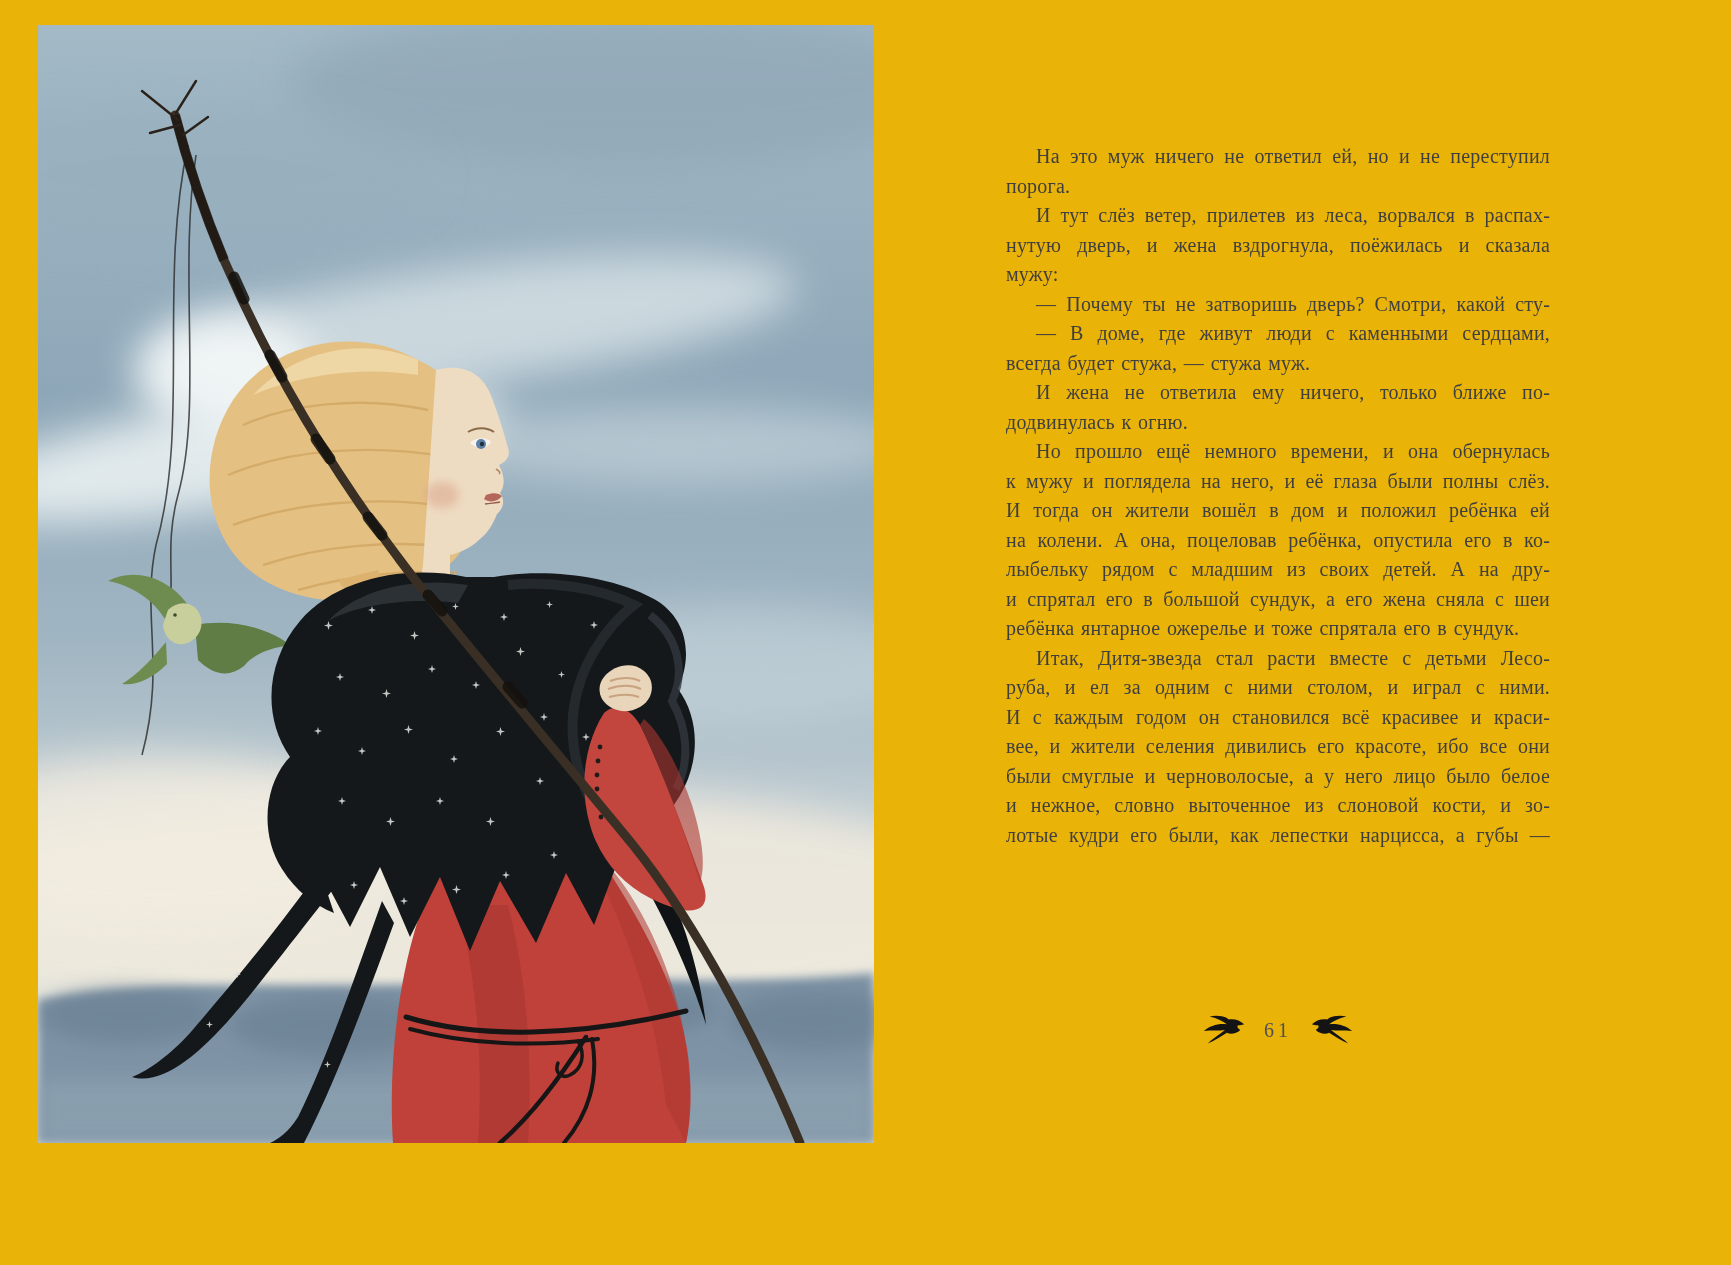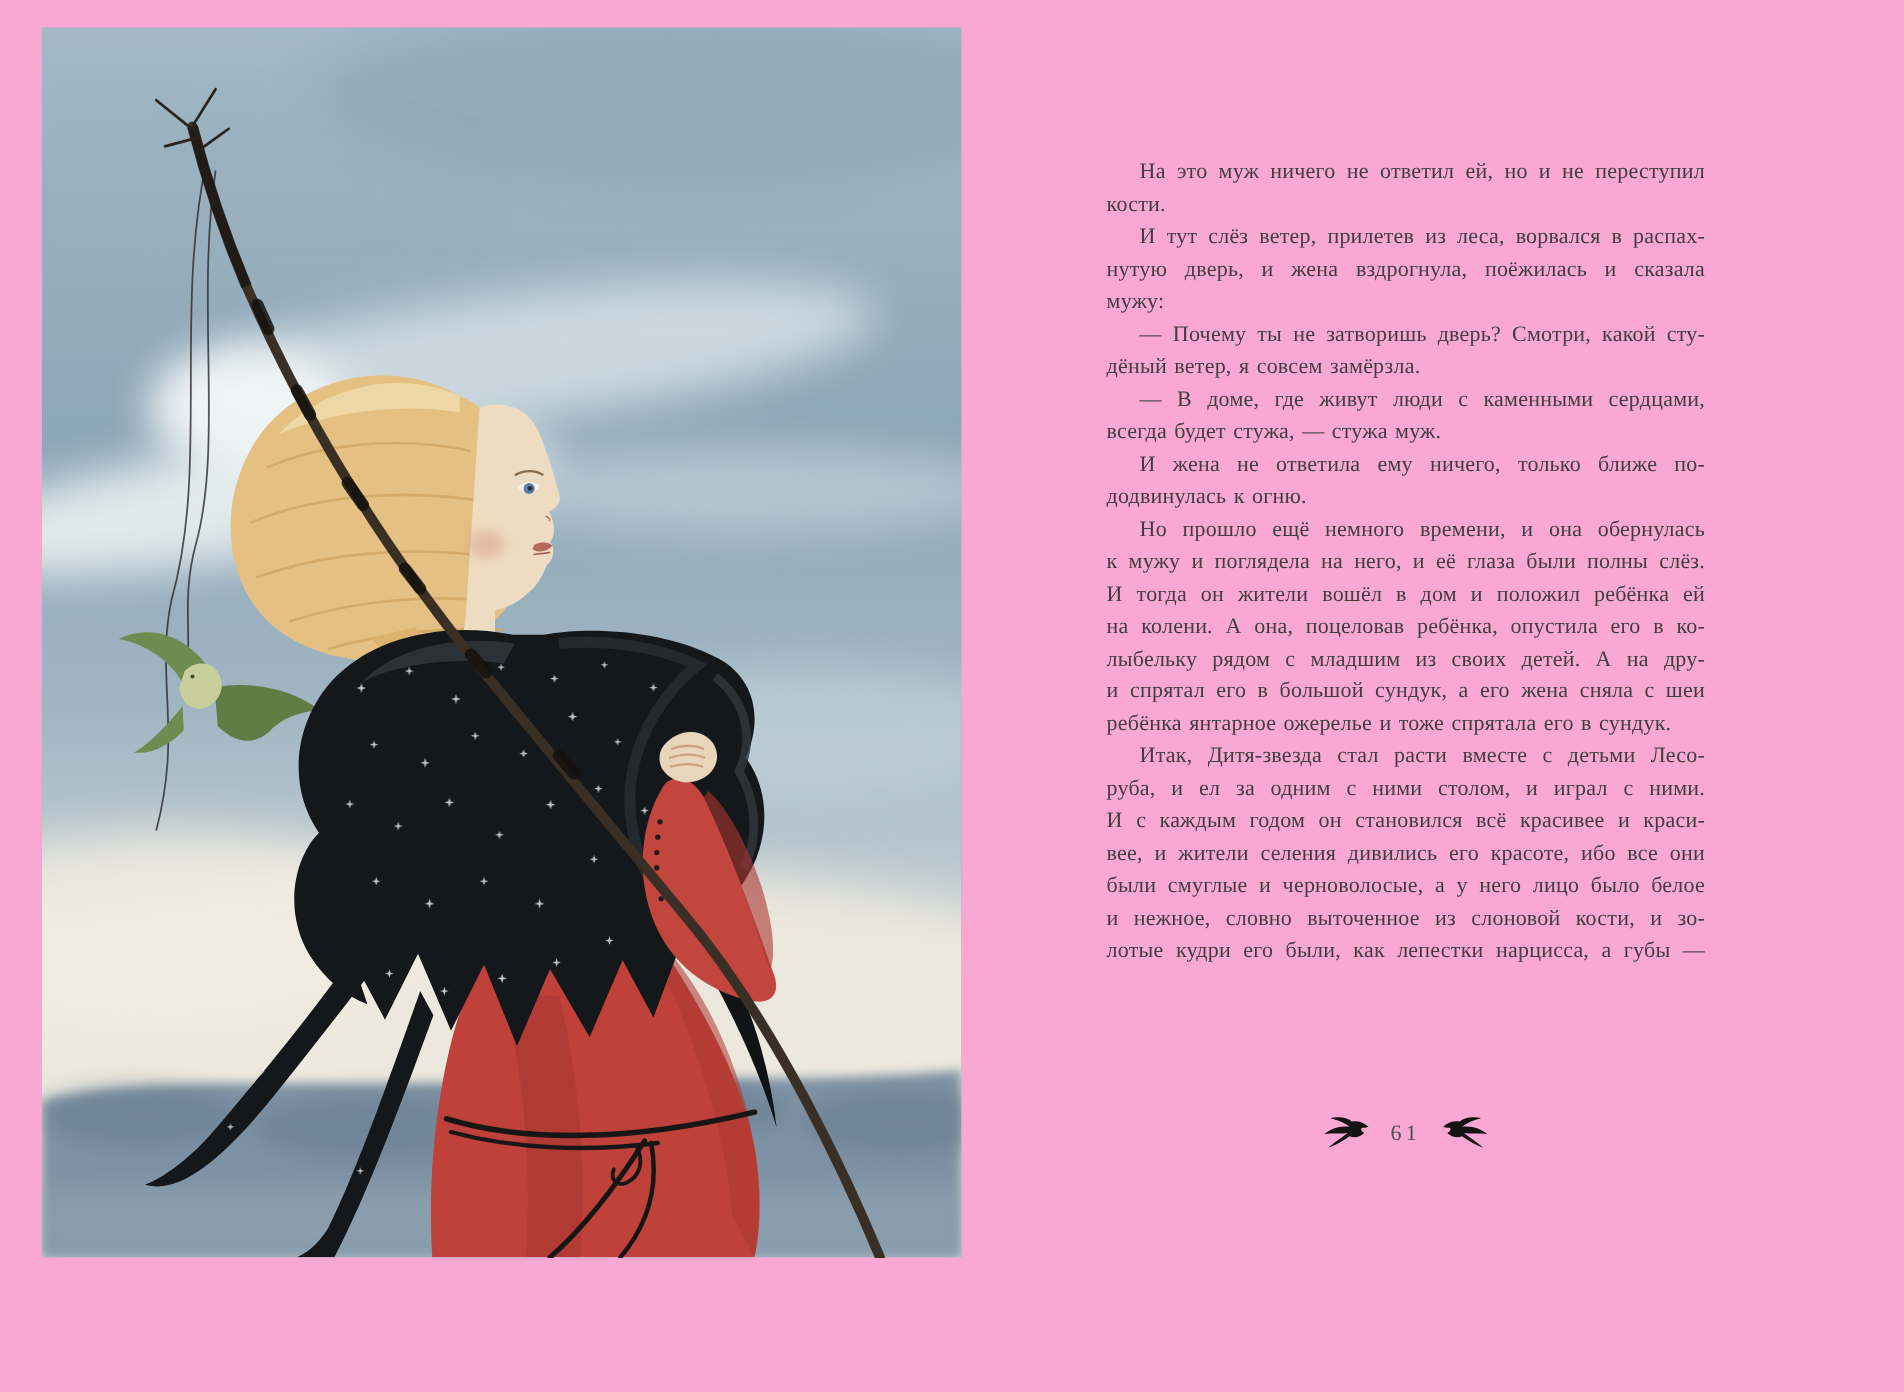--- a/index.html
+++ b/index.html
@@ -1,19 +1,19 @@
 <!DOCTYPE html>
 <html><head>
 <meta charset="utf-8">
 <style>
   html,body{margin:0;padding:0;background:#ffffff;}
   body{width:1731px;height:1265px;position:relative;overflow:hidden;
        font-family:"Liberation Serif","DejaVu Serif",serif;}
 
-  .spread{position:absolute;inset:0;background:#f9a8d4;}
+  .spread{position:absolute;inset:0;background:#eab308;}
 
   
   .illustration{
     position:absolute;left:38px;top:25px;width:836px;height:1118px;
     overflow:hidden;background:#9db2c0;
   }
   .illustration svg{display:block;width:100%;height:100%;}
 
   
   .text-column{
@@ -261,26 +261,25 @@
         <path d="M372,1004 C430,1020 500,1022 560,1014" stroke-width="4"></path>
         <path d="M548,1012 C520,1056 492,1092 462,1118" stroke-width="4.5"></path>
         <path d="M554,1014 C562,1058 548,1092 526,1118" stroke-width="4"></path>
         <path d="M540,1016 C548,1030 544,1044 532,1050 C524,1054 516,1048 520,1038" stroke-width="3.5"></path>
       </g>
     </svg>
   </div>
 
   <div class="text-column">
       <div class="line first">На это муж ничего не ответил ей, но и не переступил</div>
-      <div class="line last">кости.</div>
+      <div class="line last">порога.</div>
       <div class="line first">И тут слёз ветер, прилетев из леса, ворвался в распах-</div>
       <div class="line">нутую дверь, и жена вздрогнула, поёжилась и сказала</div>
       <div class="line last">мужу:</div>
       <div class="line first">— Почему ты не затворишь дверь? Смотри, какой сту-</div>
-      <div class="line last">дёный ветер, я совсем замёрзла.</div>
       <div class="line first">— В доме, где живут люди с каменными сердцами,</div>
       <div class="line last">всегда будет стужа, — стужа муж.</div>
       <div class="line first">И жена не ответила ему ничего, только ближе по-</div>
       <div class="line last">додвинулась к огню.</div>
       <div class="line first">Но прошло ещё немного времени, и она обернулась</div>
       <div class="line">к мужу и поглядела на него, и её глаза были полны слёз.</div>
       <div class="line">И тогда он жители вошёл в дом и положил ребёнка ей</div>
       <div class="line">на колени. А она, поцеловав ребёнка, опустила его в ко-</div>
       <div class="line">лыбельку рядом с младшим из своих детей. А на дру-</div>
       <div class="line">и спрятал его в большой сундук, а его жена сняла с шеи</div>

